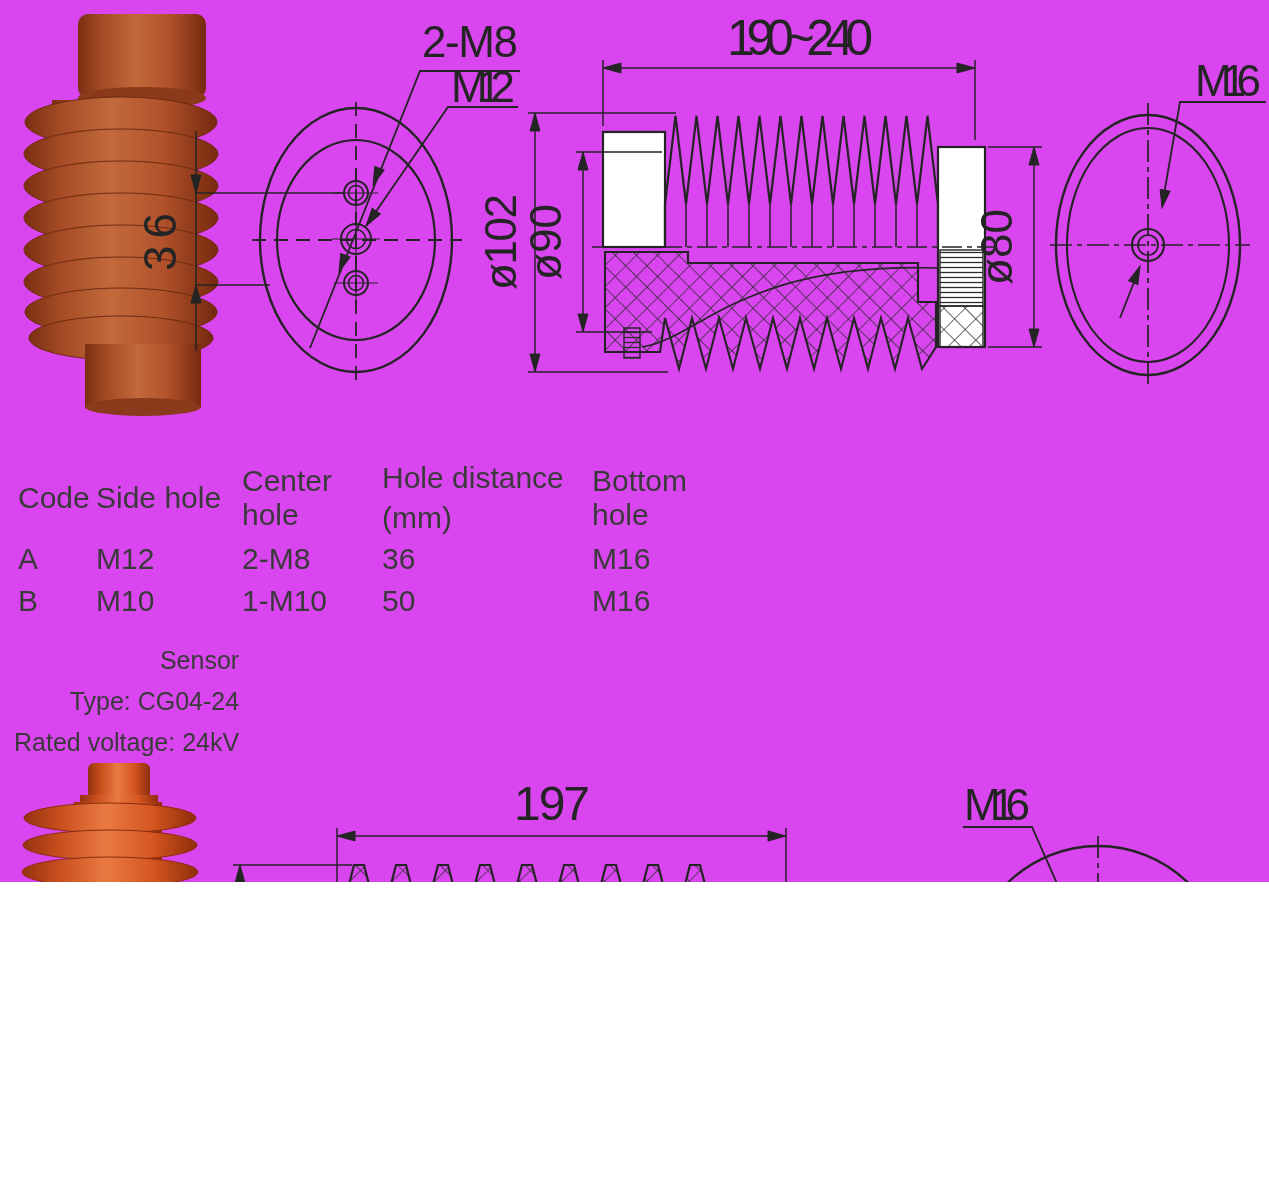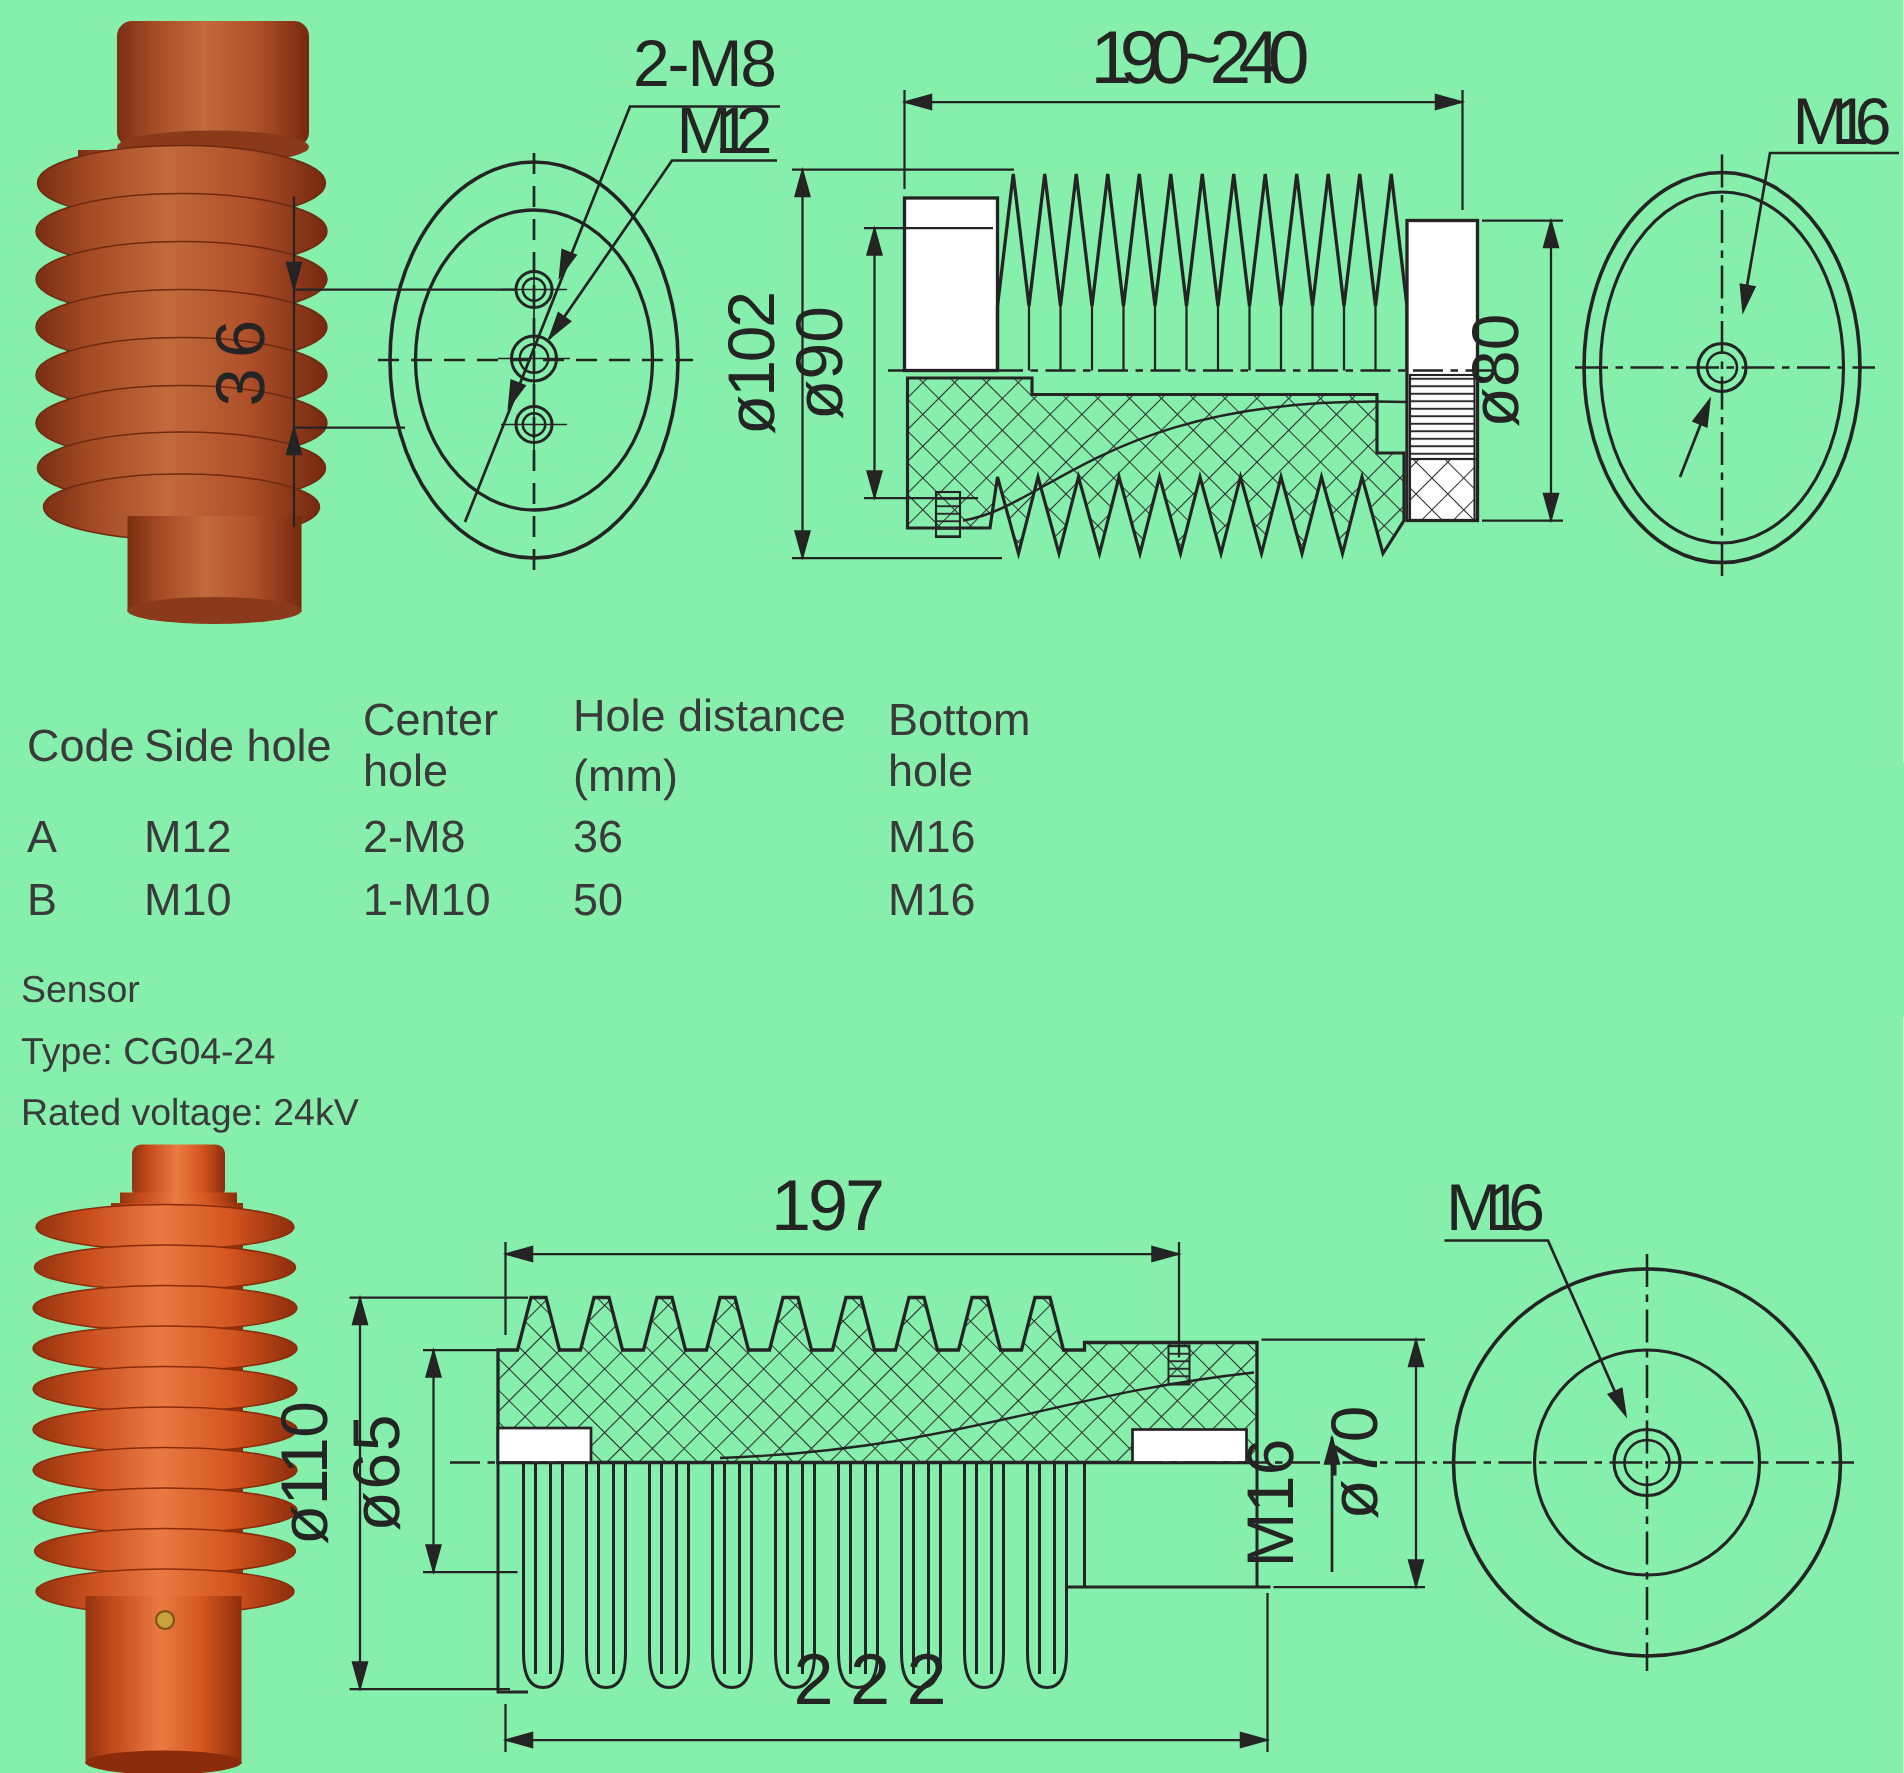--- a/index.html
+++ b/index.html
@@ -1,29 +1,29 @@
 <!DOCTYPE html>
 <html><head>
 <meta charset="utf-8">
 <style>
   html,body{margin:0;padding:0;background:#fff;}
-  .page{position:relative;width:1269px;height:1182px;background:#86efac;overflow:hidden;
+  .page{position:relative;width:1269px;height:882px;background:#d946ef;overflow:hidden;
         font-family:"Liberation Sans",sans-serif;}
   .drawing-svg{position:absolute;left:0;top:0;}
   .cad{font-family:"Liberation Sans",sans-serif;fill:#242424;}
   
   .spec-table{position:absolute;left:14px;top:458px;width:760px;display:grid;
               grid-template-columns:78px 146px 140px 210px 160px;
               grid-template-rows:80px 42px 42px;color:#3a3a3a;font-size:30px;}
   .spec-table .cell{display:flex;align-items:center;padding-left:4px;}
   .spec-table .hdr2{flex-direction:column;align-items:flex-start;justify-content:flex-end;
                     padding-top:2px;line-height:40px;}
   
   .sensor-block{position:absolute;left:14px;top:640px;color:#3a3a3a;font-size:25px;line-height:41px;}
-  .sensor-block div{height:41px;}
+  .sensor-block div{height:41px;text-align:right;}
 </style>
 </head>
 <body>
 
 <div class="page">
 
 <svg class="drawing-svg" width="1269" height="1182" viewBox="0 0 1269 1182">
   <defs>
     <symbol id="arr" overflow="visible">
       <path d="M0,0 L-18,-5 L-18,5 Z" fill="#242424"></path>

